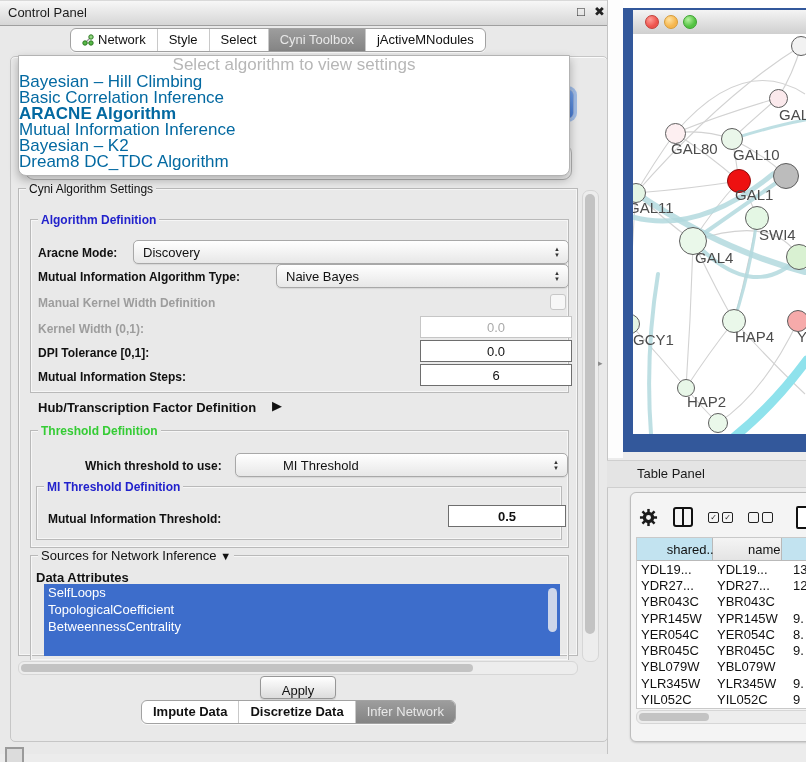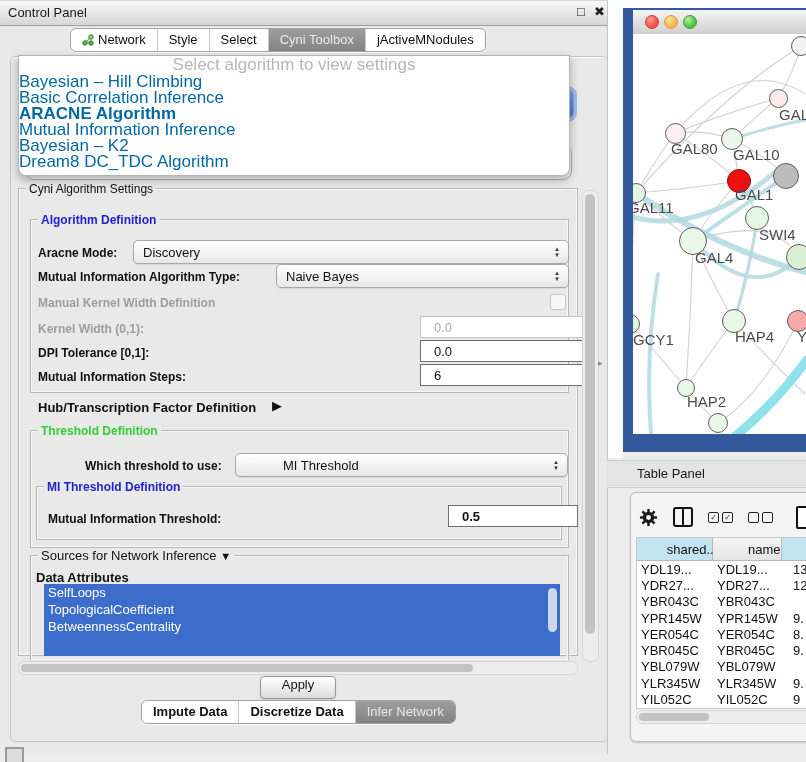--- a/index.html
+++ b/index.html
@@ -38,37 +38,37 @@
   .blue{color:#2222cc;}
   .green{color:#35cc35;}
 
   
   .combo{display:flex;align-items:center;height:22px;border:1px solid #a8a8a8;border-radius:5px;
     background:linear-gradient(#ffffff,#e7e7e7);font-size:13px;box-shadow:0 1px 1px rgba(0,0,0,.08);}
   .combo .val{flex:1;padding:0 9px;white-space:nowrap;overflow:hidden;}
   .combo .stepper{width:16px;text-align:center;color:#333;font-size:6px;line-height:6px;padding-right:3px;}
 
   .tfield{position:absolute;height:20px;border:1px solid #8f8f8f;background:#fff;
-    font-size:13px;text-align:left;padding:0 13px;font-family:"Liberation Sans",sans-serif;color:#111;}
+    font-size:13px;text-align:center;padding:0 7px;font-family:"Liberation Sans",sans-serif;color:#111;}
   .tfield.dis{border-color:#c6c6c6;color:#aaaaaa;}
 
   .checkbox{width:14px;height:14px;border:1px solid #c7c7c7;border-radius:3px;background:#f7f7f7;}
 
   
   .popup{left:18px;top:55px;width:550px;height:119px;background:#fff;border:1px solid #b3b3b3;
     border-radius:0 0 8px 8px;box-shadow:0 4px 10px rgba(0,0,0,.28);z-index:50;font-size:17px;}
   .popup .ph{height:18px;line-height:18px;text-align:center;color:#b7b7b7;}
   .popup .item{height:16px;line-height:16px;padding-left:0;white-space:nowrap;color:#0369a1;}
   .popup .item.bold{font-weight:bold;}
 
   
   .sb-track-v{background:#ededed;border:1px solid #d6d6d6;border-radius:7px;}
   .sb-thumb{background:#c3c3c3;border-radius:6px;}
 
-  .button{display:flex;align-items:flex-start;justify-content:center;height:21px;
+  .button{display:flex;align-items:flex-end;justify-content:center;height:21px;
     border:1px solid #979797;border-radius:4px;background:linear-gradient(#ffffff,#dcdcdc);
     font-size:13px;box-shadow:0 1px 1px rgba(0,0,0,.12);}
 
   
   .attr-row{height:17px;line-height:17px;color:#fff;background:#3d6dcb;padding-left:4px;font-size:13px;white-space:nowrap;}
 
   
   .net-frame{left:623px;top:8px;width:183px;height:444px;background:#33589b;}
   .net-titlebar{left:10px;top:2px;width:173px;height:24px;
     background:linear-gradient(#f4f4f4,#cfcfcf);border-bottom:1px solid #9a9a9a;}

